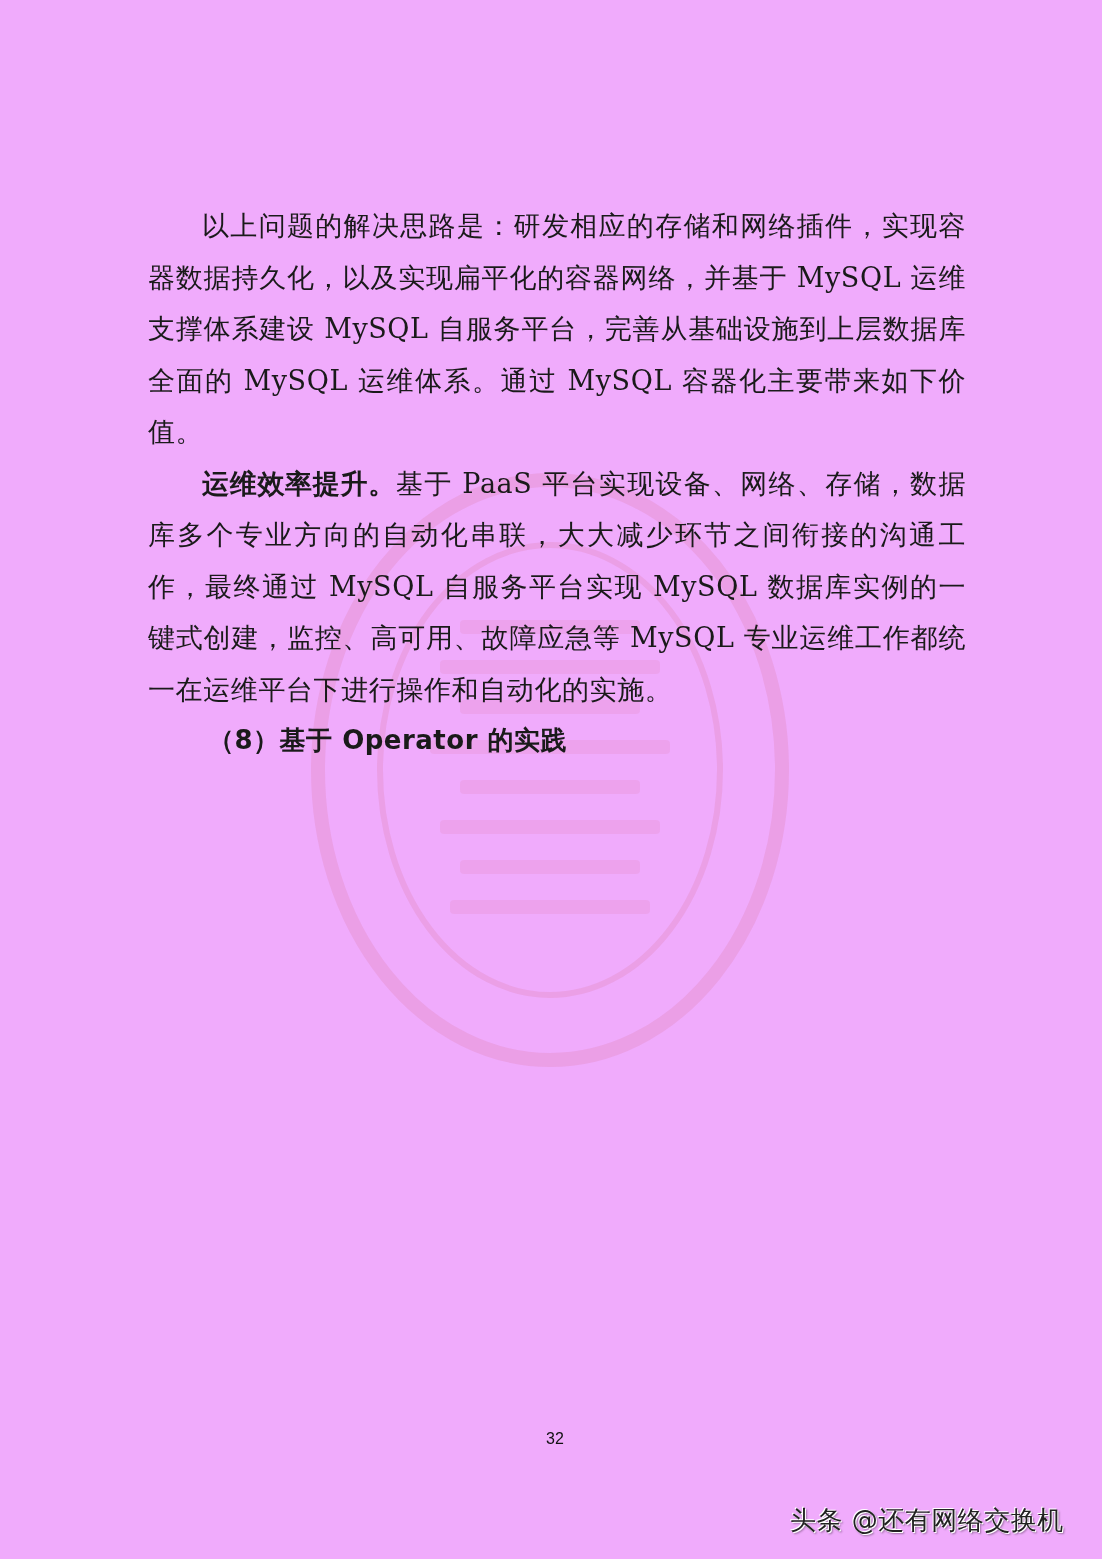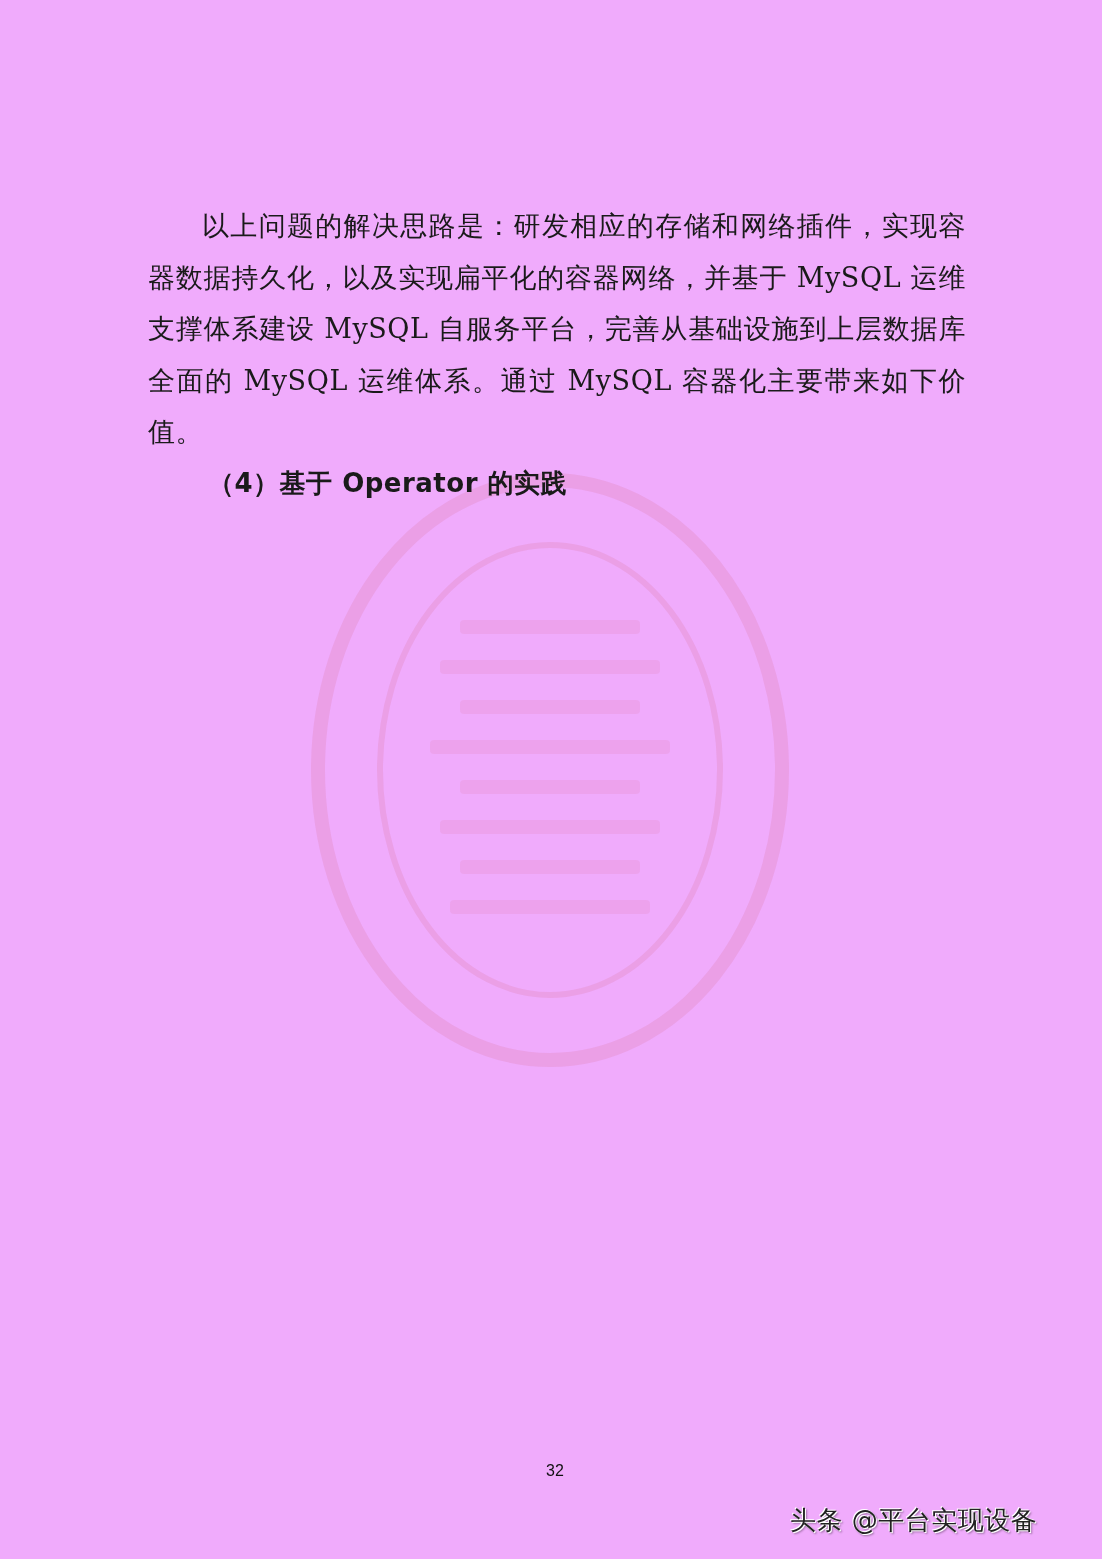--- a/index.html
+++ b/index.html
@@ -19,21 +19,21 @@
   }
   .para { margin: 0; text-indent: 2em; }
   .para b { font-family: "DejaVu Sans", "Liberation Sans", sans-serif; font-weight: bold; letter-spacing: 0; }
   .heading {
     margin: 0; padding-left: 60px;
     font-family: "DejaVu Sans", "Liberation Sans", sans-serif; font-weight: bold;
     font-size: 26px; letter-spacing: 0.5px;
   }
   .page-number {
     position: absolute; left: 546px; top: 1430px;
-    font-family: "Liberation Sans", sans-serif; font-size: 16px; color: #111; margin-top: 32px;
+    font-family: "Liberation Sans", sans-serif; font-size: 16px; color: #111;
   }
   .source-watermark {
     position: absolute; left: 790px; top: 1503px;
     font-family: "DejaVu Sans", "Liberation Sans", sans-serif; font-size: 26px; color: #222;
     text-shadow: 1px 1px 0 #fff, -1px -1px 0 #fff, 2px 2px 2px rgba(0,0,0,0.35);
     letter-spacing: 0.5px;
   }
 </style>
 </head>
 <body>
@@ -56,18 +56,21 @@
         <rect x="150" y="390" width="180" height="14" rx="4"></rect>
         <rect x="140" y="430" width="200" height="14" rx="4"></rect>
       </g>
     </svg>
   </div>
 
   <div class="text">
     <p class="para">
       <span>以上问题的解决思路是：研发相应的存储和网络插件，实现容器数据持久化，以及实现扁平化的容器网络，并基于 MySQL 运维支撑体系建设 MySQL 自服务平台，完善从基础设施到上层数据库全面的 MySQL 运维体系。通过 MySQL 容器化主要带来如下价值。</span>
     </p>
-    <p class="heading">（4）基于 Operator 的实践</p>
+    <p class="para">
+      <b>运维效率提升。</b><span>基于 PaaS 平台实现设备、网络、存储，数据库多个专业方向的自动化串联，大大减少环节之间衔接的沟通工作，最终通过 MySQL 自服务平台实现 MySQL 数据库实例的一键式创建，监控、高可用、故障应急等 MySQL 专业运维工作都统一在运维平台下进行操作和自动化的实施。</span>
+    </p>
+    <p class="heading">（8）基于 Operator 的实践</p>
   </div>
 
   <div class="page-number">32</div>
-  <div class="source-watermark">头条 @平台实现设备</div>
+  <div class="source-watermark">头条 @还有网络交换机</div>
 </div>
 
 </body></html>

